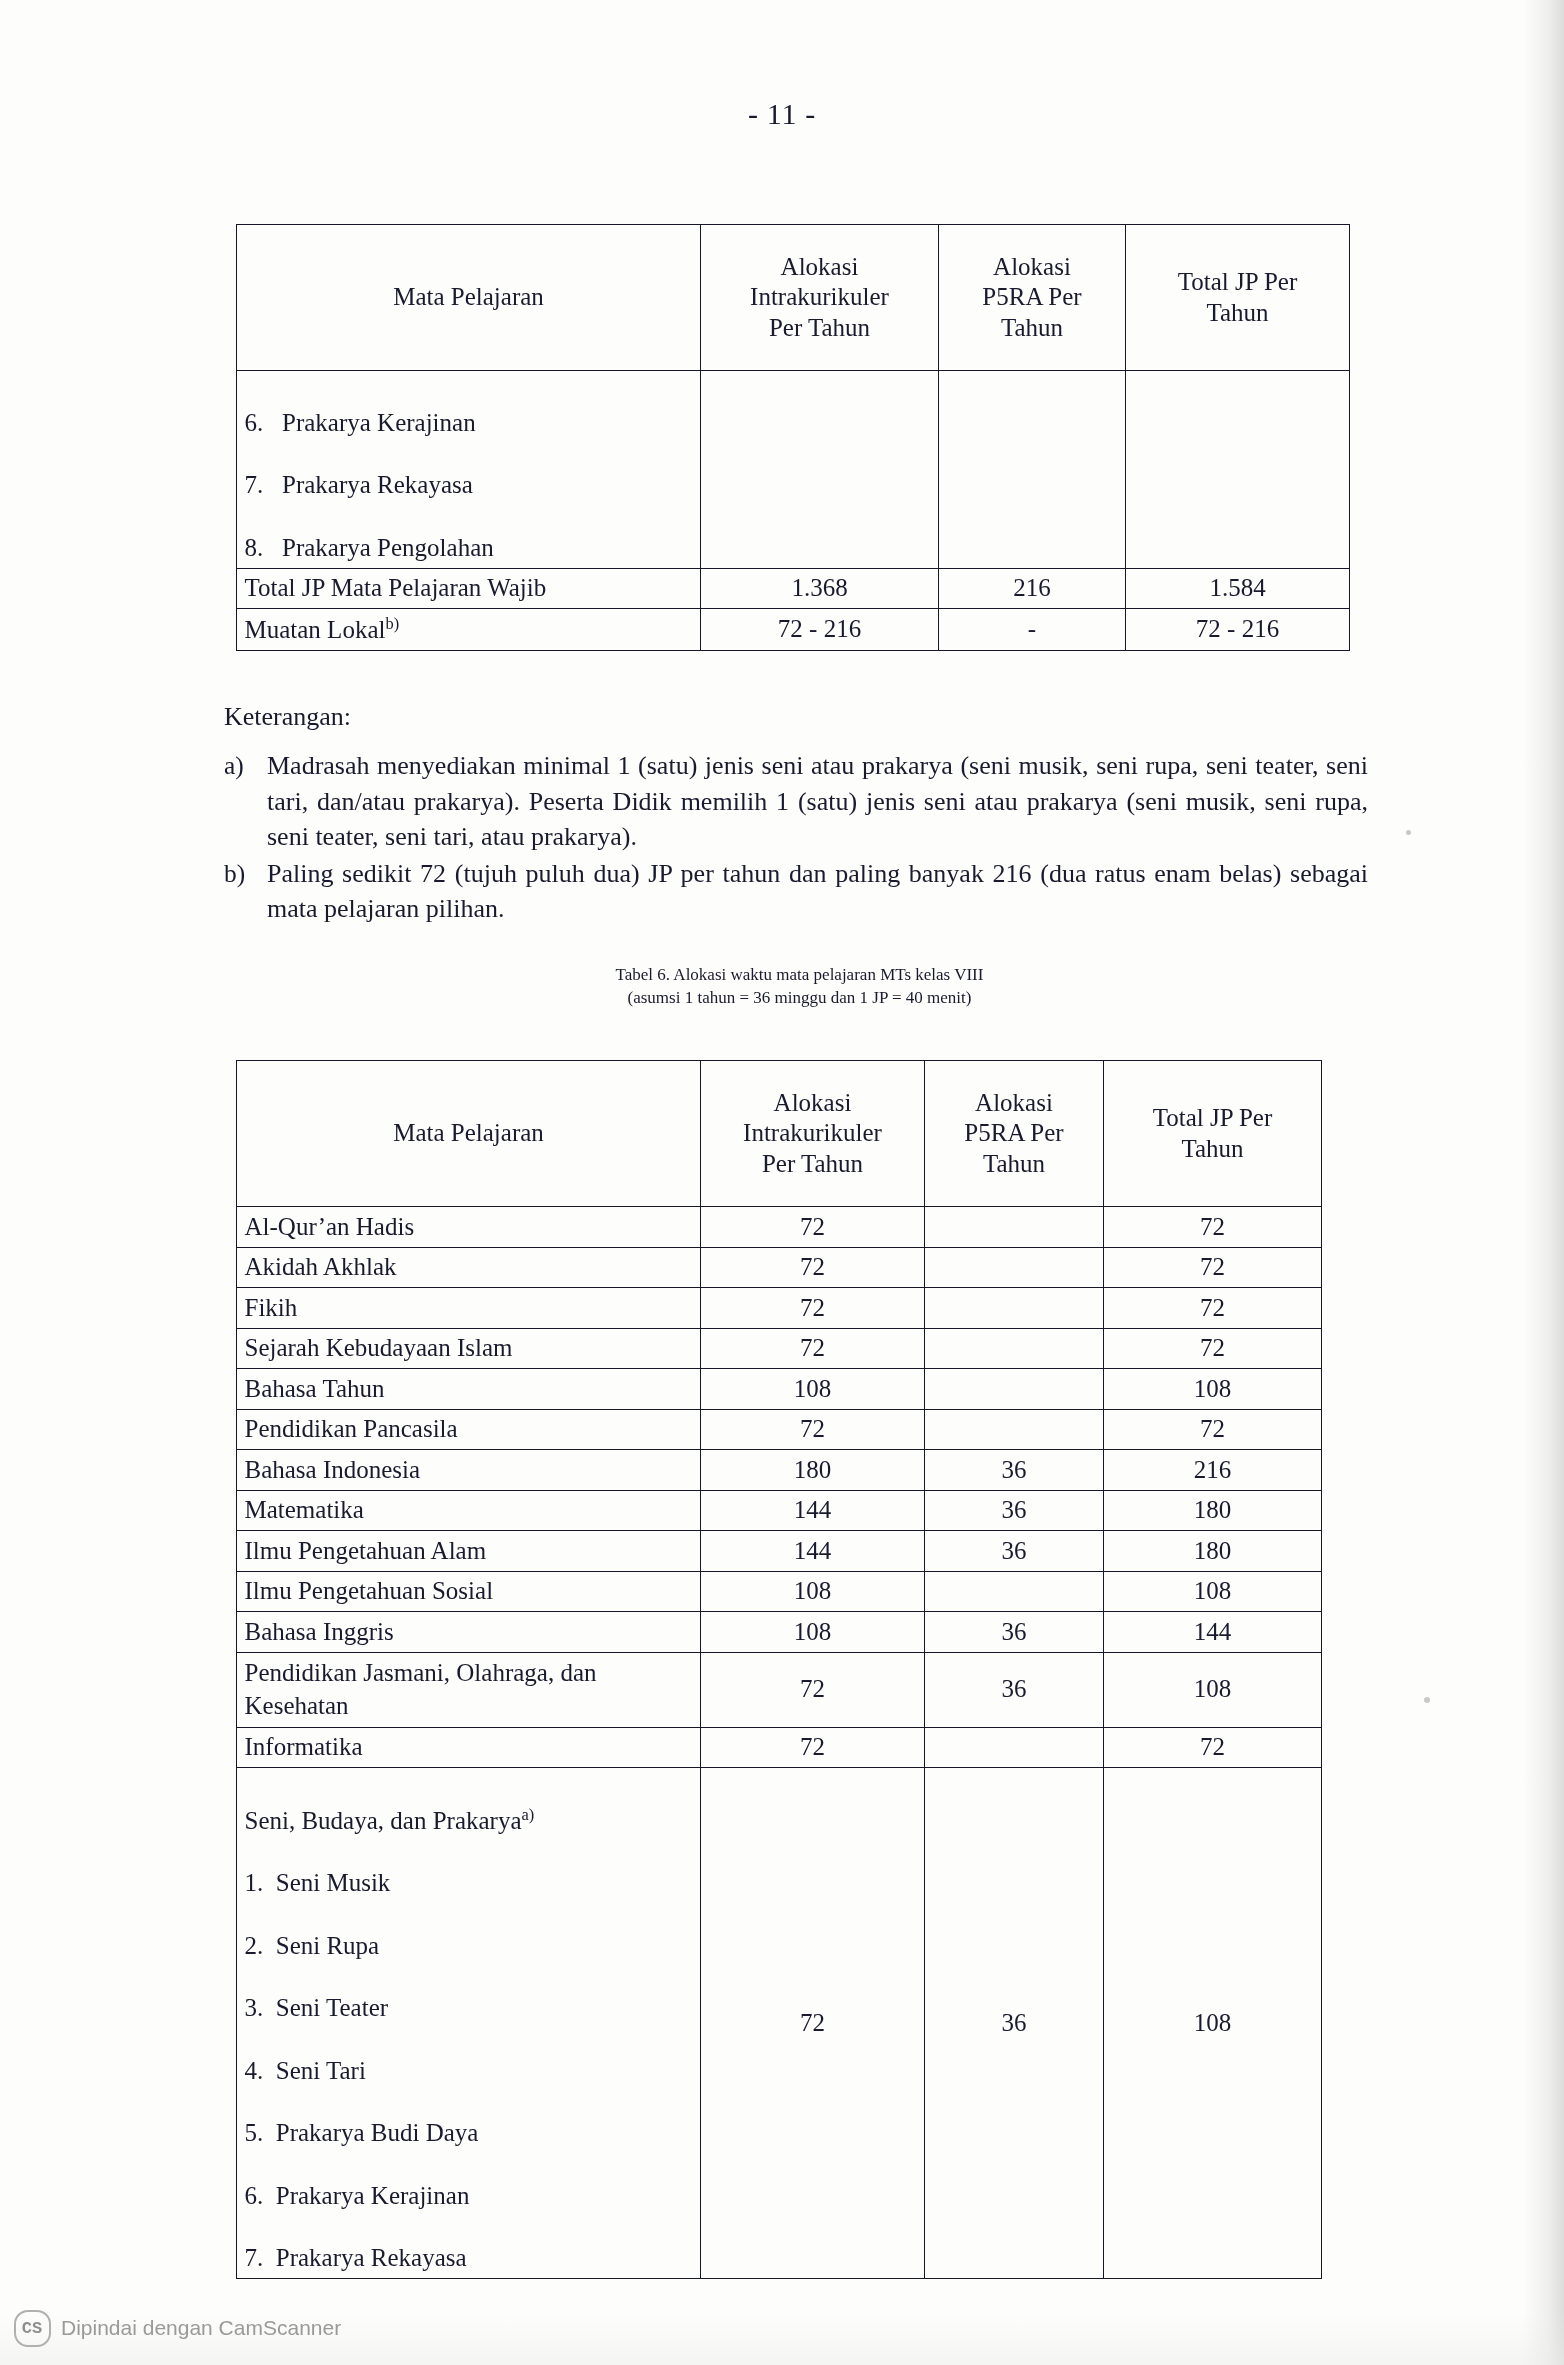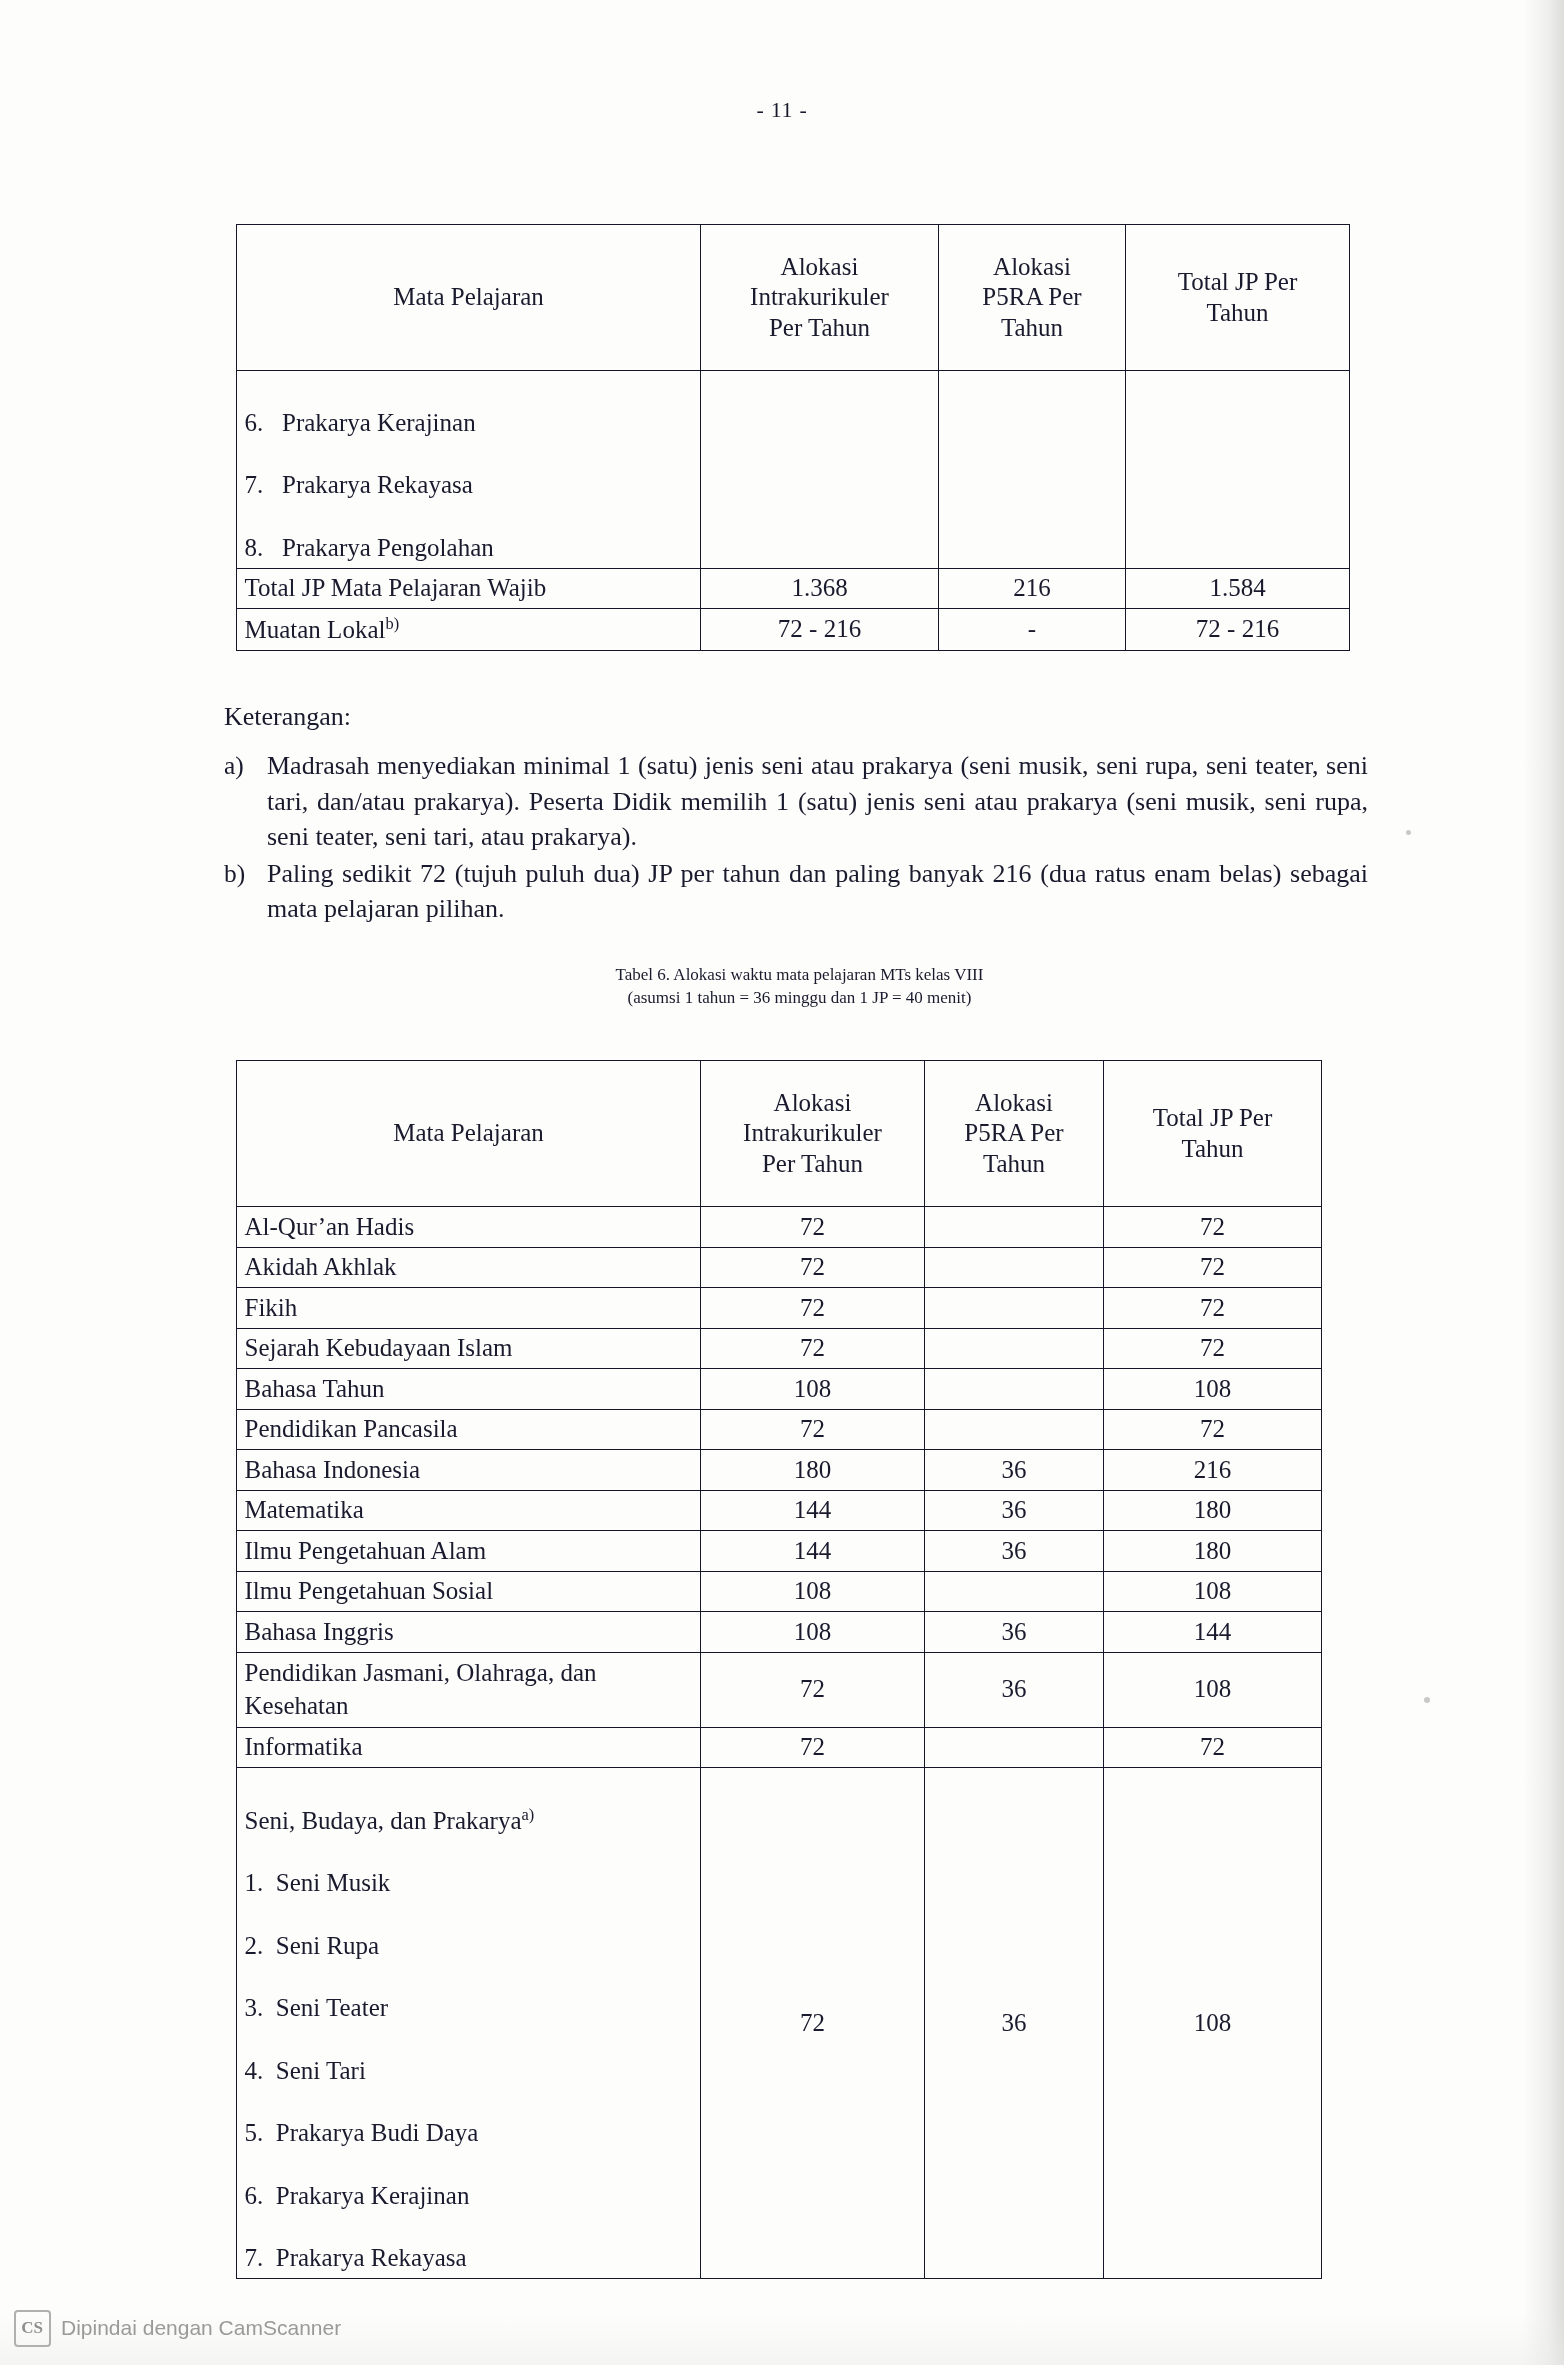--- a/index.html
+++ b/index.html
@@ -39,21 +39,21 @@
   }
 
   .content {
     position: absolute;
     left: 0; top: 0;
     width: 1564px;
   }
 
   .page-number {
     text-align: center;
-    font-size: 22px;
+    font-size: 30px;
     letter-spacing: 0.7px;
     margin-top: 97px;
     font-family: "Liberation Serif", serif;
   }
 
   table.doc-table {
     border-collapse: collapse;
     table-layout: fixed;
     font-family: "Liberation Serif", serif;
   }
@@ -155,28 +155,28 @@
     display: flex;
     align-items: center;
     gap: 10.5px;
     color: #9a9a9a;
     font-family: "Liberation Sans", sans-serif;
     font-size: 21px;
   }
   .cs-logo {
     width: 33px; height: 33px;
     border: 2.2px solid #b0b0b0;
-    border-radius: 4px;
+    border-radius: 14px;
     color: #8f8f8f;
     font-size: 17px;
     font-weight: bold;
     display: flex;
     align-items: center;
     justify-content: center;
-    font-family: Liberation Serif, serif;
+    font-family: Liberation Mono, monospace;
   }
   .speck {
     position: absolute;
     background: #c9c9c7;
     border-radius: 50%;
   }
 </style>
 </head>
 <body>
 

